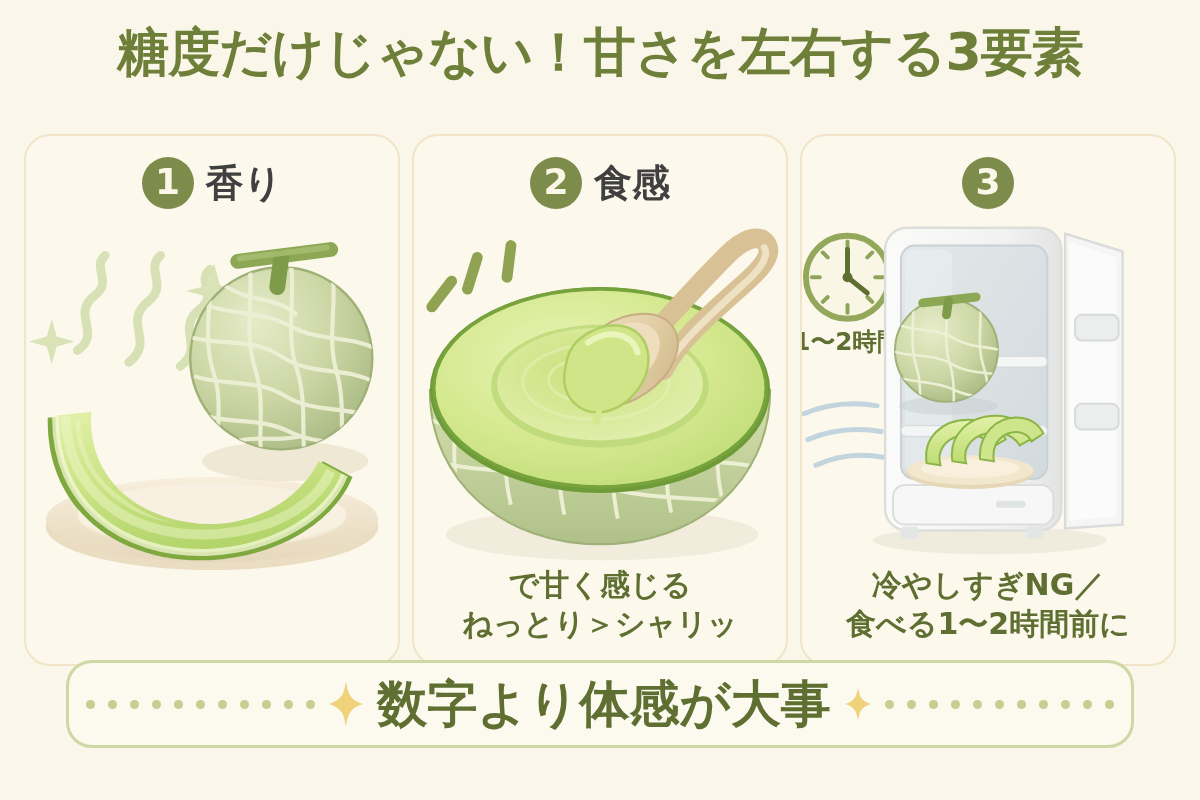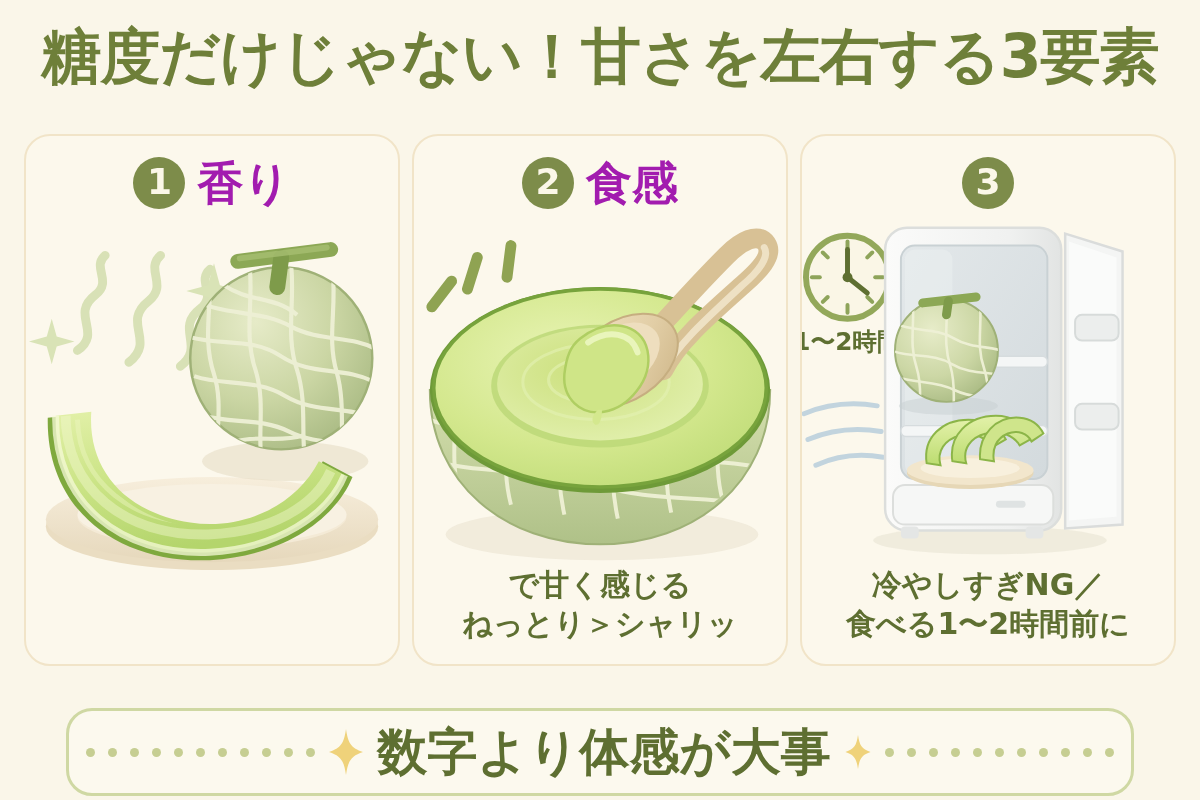--- a/index.html
+++ b/index.html
@@ -8,21 +8,21 @@
     background:#FAF6E9;
     font-family:"DejaVu Sans","Liberation Sans",sans-serif;
     -webkit-font-smoothing:antialiased;
   }
   #page{position:relative;width:1200px;height:800px;}
 
   
   .title{
     position:absolute;left:0;top:26px;width:1200px;
     text-align:center;
-    font-size:60px;font-weight:bold;letter-spacing:-1px;
+    font-size:52px;font-weight:bold;letter-spacing:-1px;
     color:#6E7F39;
     white-space:nowrap;
     line-height:1;
   }
 
   
   .cards{position:absolute;left:24px;top:134px;width:1152px;height:532px;display:flex;gap:12px;}
   .card{
     position:relative;
     flex:1 1 0;
@@ -39,35 +39,35 @@
   .badge{
     width:52px;height:52px;border-radius:50%;
     background:#7D8C4A;
     color:#FBF7E8;
     font-size:36px;font-weight:bold;
     display:flex;align-items:center;justify-content:center;
     line-height:1;
     padding-bottom:2px;box-sizing:border-box;
   }
   .card-title{
-    font-size:46px;font-weight:bold;color:#a21caf;white-space:nowrap;line-height:1;
+    font-size:38px;font-weight:bold;color:#404040;white-space:nowrap;line-height:1;
   }
   .art{position:absolute;left:0;top:74px;width:100%;height:360px;}
   .art svg{display:block;width:100%;height:100%;}
   .caption{
     position:absolute;left:0;bottom:20px;width:100%;
     text-align:center;
     font-size:30px;font-weight:bold;color:#5E6F31;
     line-height:1.32;
     white-space:nowrap;
   }
 
   
   .banner{
-    position:absolute;left:66px;top:708px;width:1068px;height:88px;
+    position:absolute;left:66px;top:660px;width:1068px;height:88px;
     background:#FCF9EE;
     border:3px solid #CFD8A3;
     border-radius:26px;
     display:flex;align-items:center;justify-content:center;gap:14px;
     box-sizing:border-box;
   }
   .dots{display:flex;align-items:center;gap:13px;}
   .dots i{display:block;width:9px;height:9px;border-radius:50%;background:#C6CE92;}
   .banner-text{
     font-size:50px;font-weight:bold;color:#5E6F31;white-space:nowrap;line-height:1;

